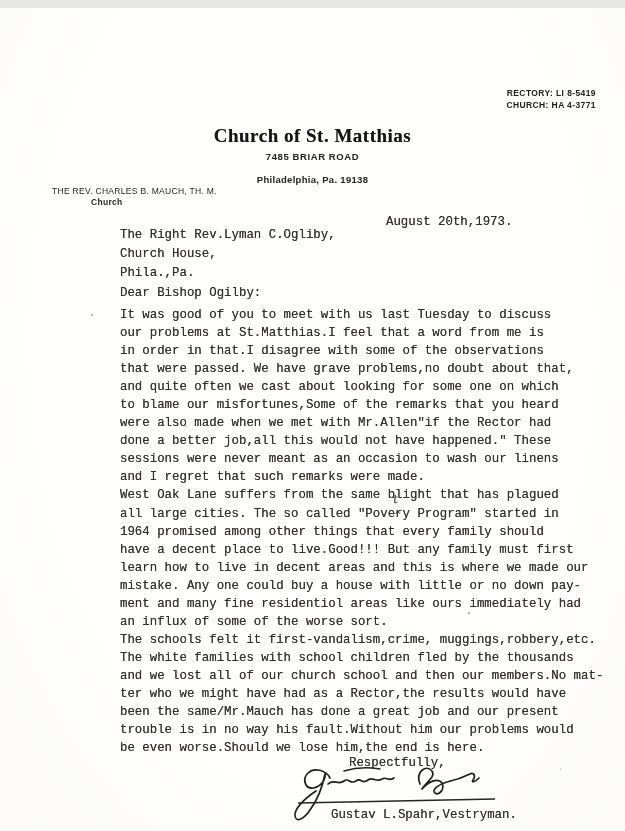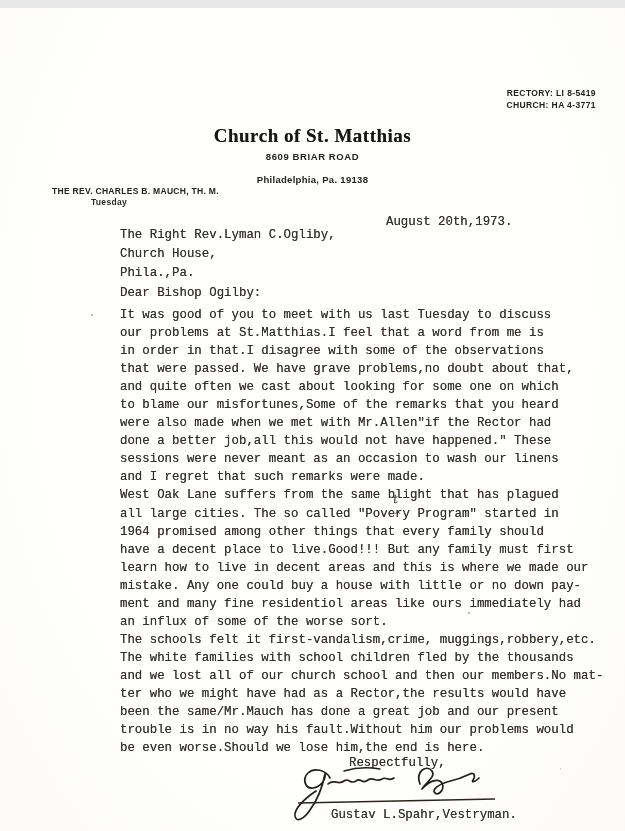--- a/index.html
+++ b/index.html
@@ -27,21 +27,21 @@
     text-shadow:0 0 .5px rgba(0,0,0,.55);
   }
   .address{
     position:absolute;left:0;width:100%;text-align:center;
     font-size:9.5px;font-weight:bold;letter-spacing:.6px;color:#232323;
   }
   .address1{top:143px;}
   .address2{top:166px;letter-spacing:.3px;}
   .rector-name{
     position:absolute;top:178px;left:52px;
-    font-size:8.5px;font-weight:bold;letter-spacing:.3px;color:#242424;
+    font-size:8.5px;font-weight:normal;letter-spacing:.3px;color:#242424;
   }
   .rector-title{
     position:absolute;top:189px;left:91px;
     font-size:8.5px;font-weight:600;letter-spacing:.3px;color:#2a2a2a;
   }
   
   .tw{
     font-family:"Liberation Mono","DejaVu Sans Mono",monospace;
     font-size:12.4px;color:#35302b;
     text-shadow:0 0 .5px rgba(50,42,35,.75);
@@ -77,25 +77,25 @@
 <body>
 
 <div class="page">
 
   <div class="phones">
     <div>RECTORY: LI 8-5419</div>
     <div>CHURCH: HA 4-3771</div>
   </div>
 
   <div class="church-name">Church of St. Matthias</div>
-  <div class="address address1">8609 BRIAR ROAD</div>
+  <div class="address address1">7485 BRIAR ROAD</div>
   <div class="address address2">Philadelphia, Pa. 19138</div>
 
   <div class="rector-name">THE REV. CHARLES B. MAUCH, TH. M.</div>
-  <div class="rector-title">Tuesday</div>
+  <div class="rector-title">Church</div>
 
   <div class="tw date-line">August 20th,1973.</div>
 
   <div class="tw recipient"><div>The Right Rev.Lyman C.Ogliby,</div><div>Church House,</div><div>Phila.,Pa.</div></div>
 
   <div class="tw salutation">Dear Bishop Ogilby:</div>
 
   <div class="tw body-block"><div>It was good of you to meet with us last Tuesday to discuss</div><div>our problems at St.Matthias.I feel that a word from me is</div><div>in order in that.I disagree with some of the observations</div><div>that were passed. We have grave problems,no doubt about that,</div><div>and quite often we cast about looking for some one on which</div><div>to blame our misfortunes,Some of the remarks that you heard</div><div>were also made when we met with Mr.Allen"if the Rector had</div><div>done a better job,all this would not have happened." These</div><div>sessions were never meant as an occasion to wash our linens</div><div>and I regret that such remarks were made.</div><div>West Oak Lane suffers from the same blight that has plagued</div><div>all large cities. The so called "Povery Program" started in</div><div>1964 promised among other things that every family should</div><div>have a decent place to live.Good!!! But any family must first</div><div>learn how to live in decent areas and this is where we made our</div><div>mistake. Any one could buy a house with little or no down pay-</div><div>ment and many fine residentiol areas like ours immediately had</div><div>an influx of some of the worse sort.</div><div>The schools felt it first-vandalism,crime, muggings,robbery,etc.</div><div>The white families with school children fled by the thousands</div><div>and we lost all of our church school and then our members.No mat-</div><div>ter who we might have had as a Rector,the results would have</div><div>been the same/Mr.Mauch has done a great job and our present</div><div>trouble is in no way his fault.Without him our problems would</div><div>be even worse.Should we lose him,the end is here.</div></div>
 
   <div class="hw-insert">t</div>

